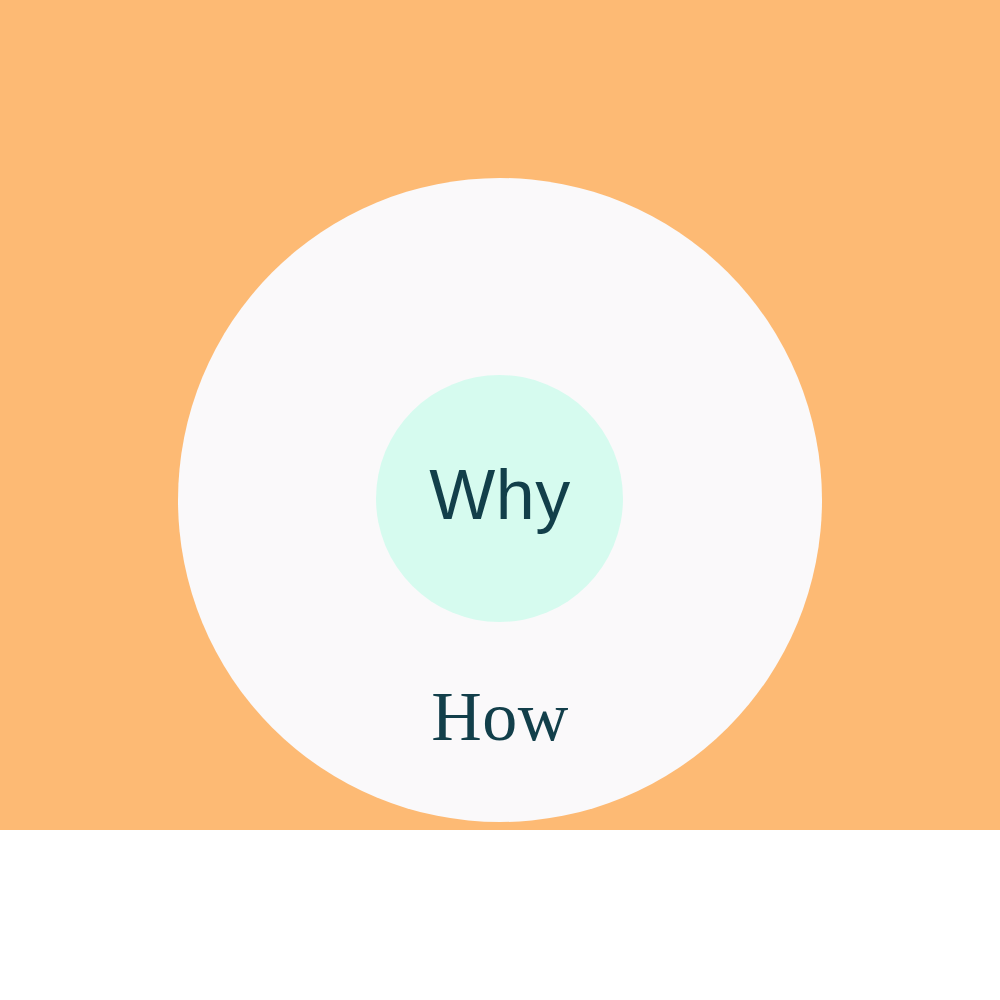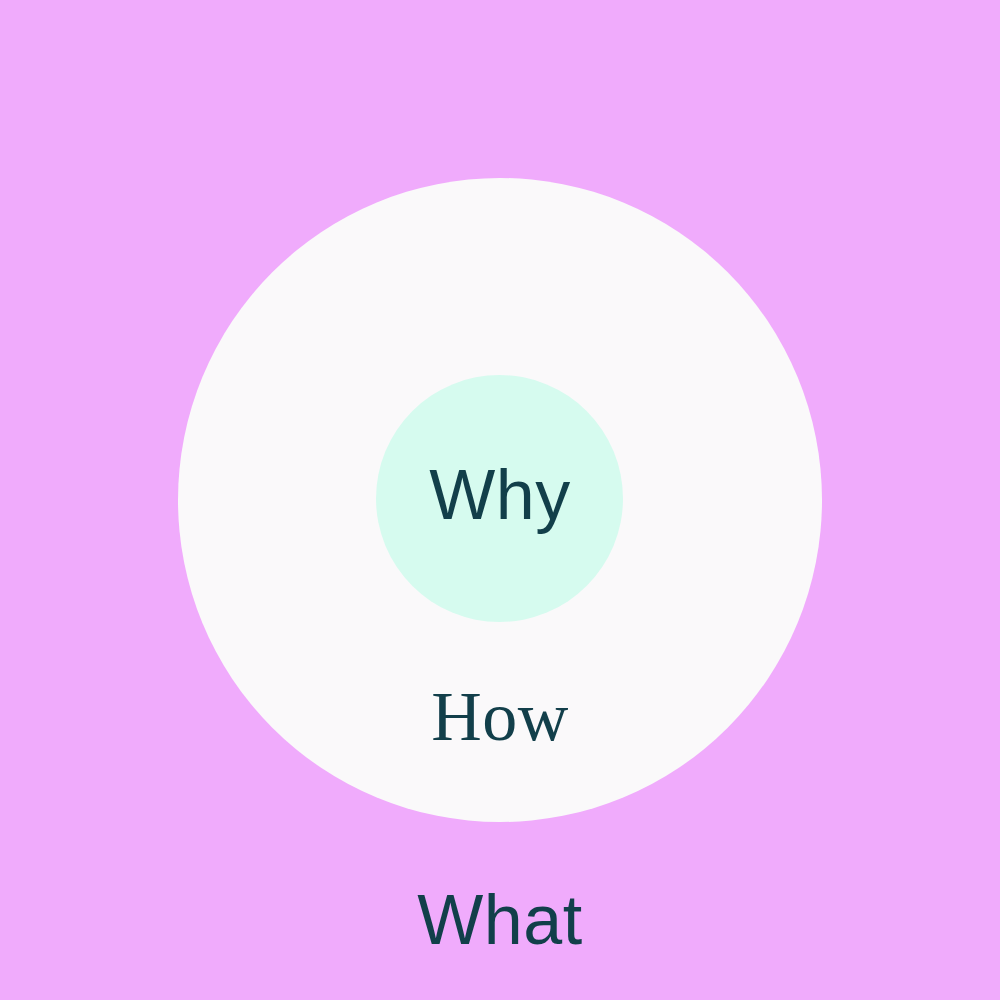--- a/index.html
+++ b/index.html
@@ -10,22 +10,22 @@
   body {
     width: 1000px;
     height: 1000px;
     overflow: hidden;
     font-family: "Liberation Sans", sans-serif;
   }
 
   #diagram-canvas {
     position: relative;
     width: 1000px;
-    height: 1000px;
-    background: #f0abfc;
+    height: 830px;
+    background: #fdba74;
   }
 
   
   .ring-outer {
     position: absolute;
     left: 178px;
     top: 178px;
     width: 644px;
     height: 644px;
     border-radius: 50%;
@@ -68,15 +68,14 @@
 <div id="diagram-canvas">
 
   <div class="ring-outer"></div>
 
   <div class="ring-inner"></div>
 
   <div class="ring-label label-why">Why</div>
 
   <div class="ring-label label-how">How</div>
 
-  <div class="ring-label label-what">What</div>
 
 </div>
 
 </body></html>

